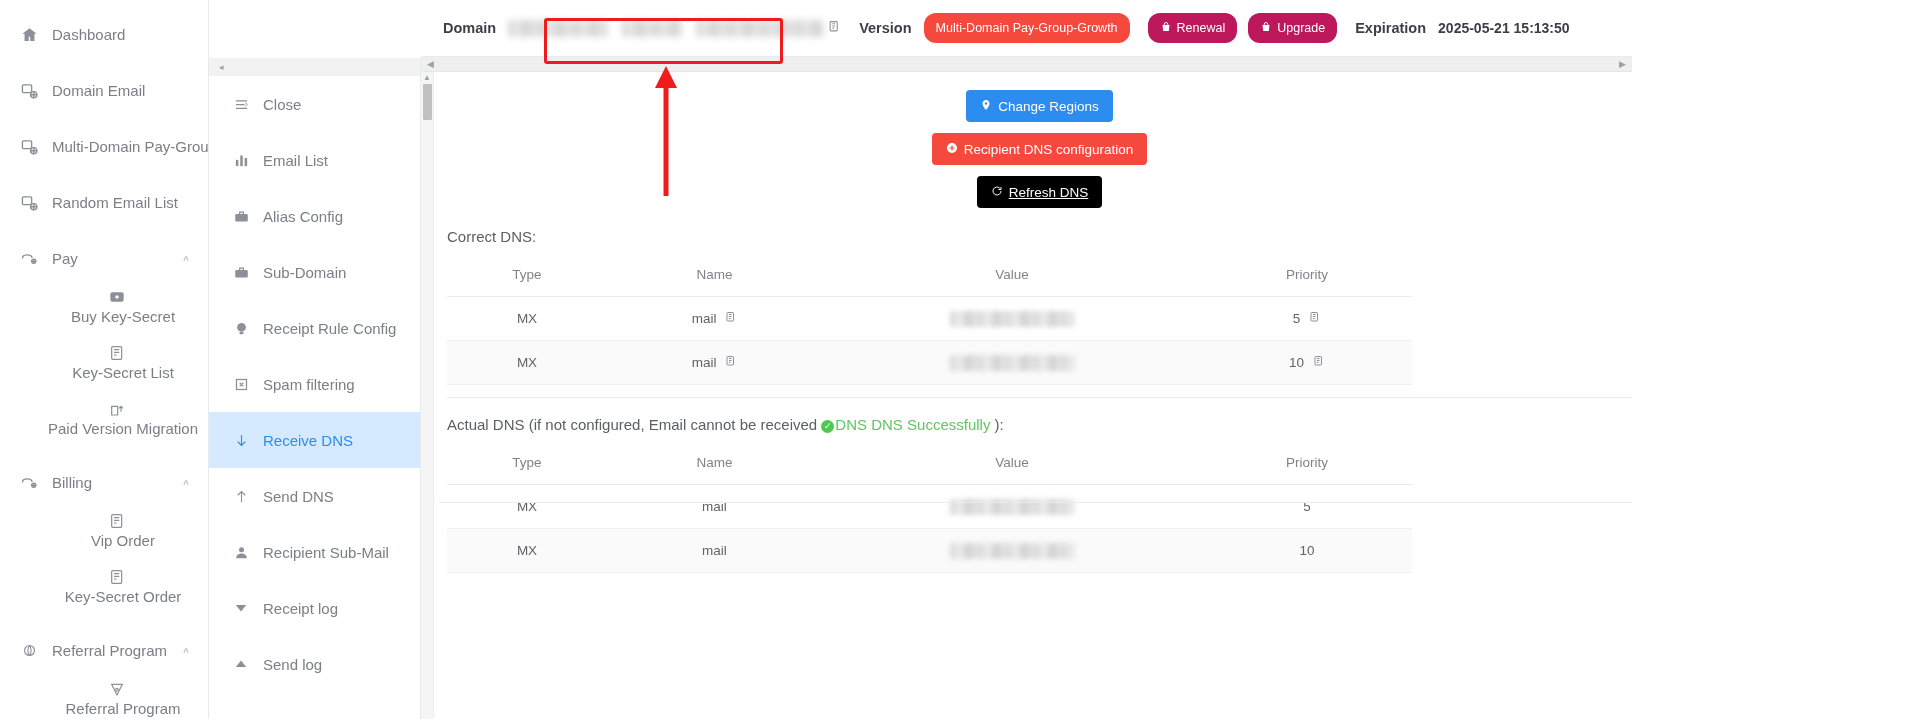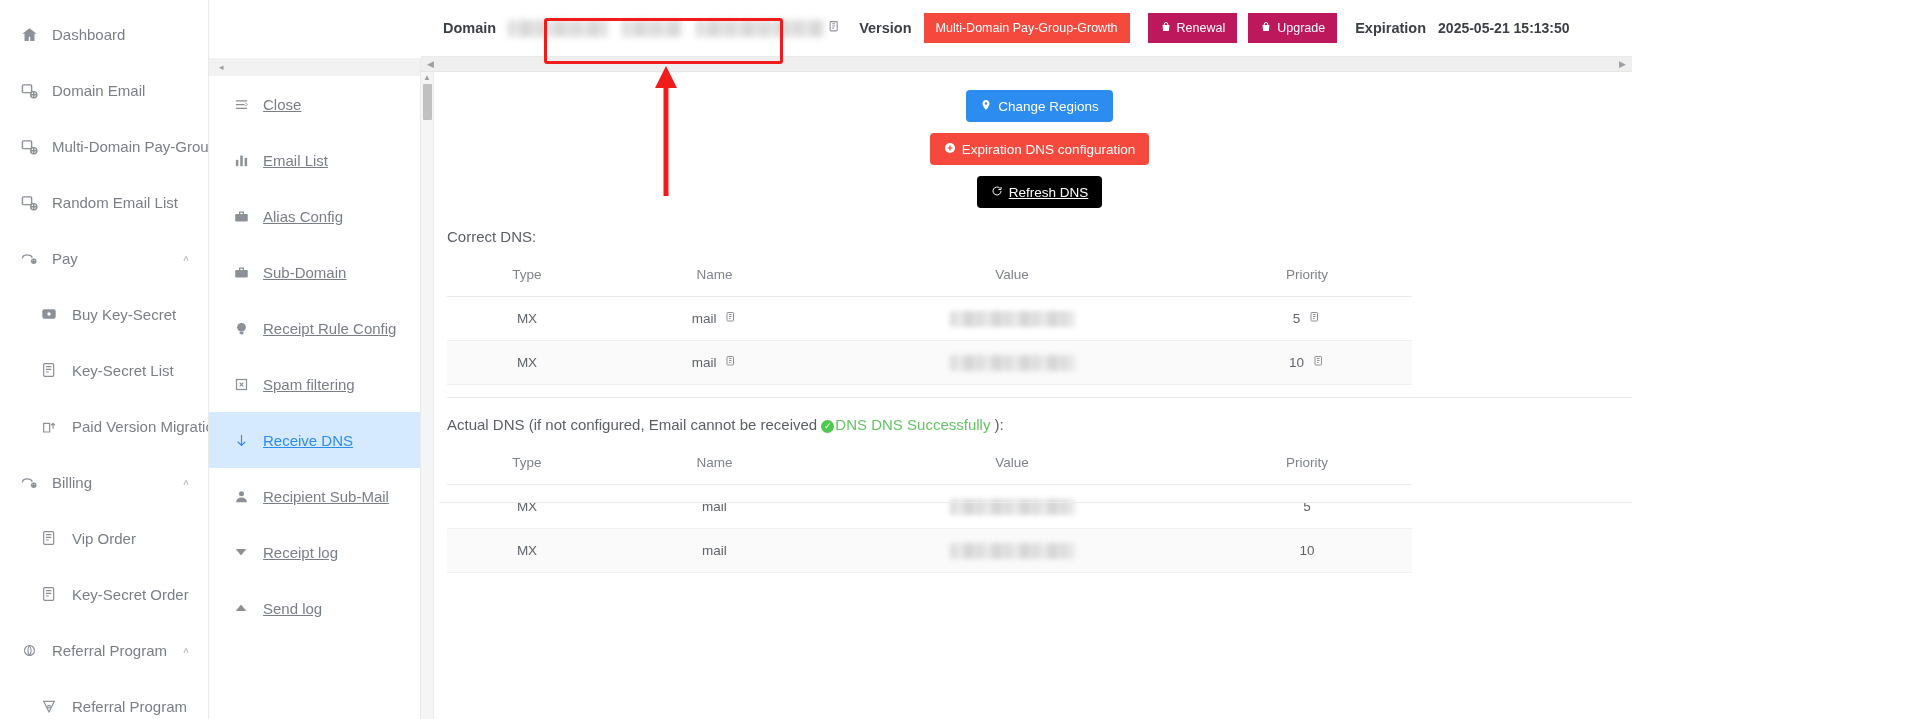--- a/index.html
+++ b/index.html
@@ -37,21 +37,21 @@
     cursor: pointer;
   }
   .nav-item .nav-ico {
     width: 22px; height: 22px;
     margin-right: 12px;
     display: inline-flex; align-items: center; justify-content: center;
     color: #8b9099;
     flex: 0 0 auto;
   }
   .nav-item .nav-label { flex: 1 1 auto; overflow: hidden; }
-  .nav-item.child { padding-left: 38px; font-size: 15px; }
+  .nav-item.child { padding-left: 38px; font-size: 15px; flex-direction: column; }
   .nav-item .caret {
     margin-right: 18px;
     font-size: 11px;
     color: #b9bec6;
     transform: scaleY(0.75);
   }
   .nav-item.group .nav-label { flex: 0 0 auto; }
   .nav-item.group { justify-content: flex-start; }
   .nav-item.group .spacer { flex: 1 1 auto; }
 
@@ -77,21 +77,20 @@
   }
   .sub-item {
     display: flex;
     align-items: center;
     height: 56px;
     padding-left: 22px;
     font-size: 15px;
     color: #7a7f87;
     white-space: nowrap;
     cursor: pointer;
-    text-decoration: underline;
   }
   .sub-item .sub-ico {
     width: 20px; height: 20px;
     margin-right: 12px;
     display: inline-flex; align-items: center; justify-content: center;
     color: #8b9099;
     flex: 0 0 auto;
   }
   .sub-item.active { background: #d6eaff; color: #2d8cf0; }
   .sub-item.active .sub-ico { color: #2d8cf0; }
@@ -128,21 +127,21 @@
     filter: blur(3px);
     opacity: .92;
     vertical-align: middle;
   }
   .blur.b1 { width: 100px; }
   .blur.b2 { width: 60px; margin-left: 14px; }
   .blur.b3 { width: 128px; margin-left: 14px; }
   .copy-ico { color: #8d9299; font-size: 13px; margin-left: 4px; cursor: pointer; }
   .pill {
     display: inline-flex; align-items: center; gap: 5px;
-    border-radius: 0;
+    border-radius: 12px;
     color: #fff;
     font-size: 12.5px;
     padding: 0 12px;
     height: 30px;
     cursor: pointer;
     border: none;
     font-family: inherit;
     white-space: nowrap;
   }
   .pill.red { background: #f5493d; }
@@ -451,20 +450,28 @@
 
     <div class="sub-item active">
       <span class="sub-ico">
         <svg width="15" height="15" viewBox="0 0 24 24" fill="none" stroke="currentColor" stroke-width="1.8">
             <path d="M12 3v17M6 14l6 6 6-6"></path>
           </svg>
       </span>
       <span>Receive DNS</span>
     </div>
 
+    <div class="sub-item">
+      <span class="sub-ico">
+        <svg width="15" height="15" viewBox="0 0 24 24" fill="none" stroke="currentColor" stroke-width="1.8">
+            <path d="M12 21V4M6 10l6-6 6 6"></path>
+          </svg>
+      </span>
+      <span>Send DNS</span>
+    </div>
 
     <div class="sub-item">
       <span class="sub-ico">
         <svg width="15" height="15" viewBox="0 0 24 24" fill="currentColor">
             <circle cx="12" cy="7.5" r="4"></circle>
             <path d="M3.5 21c0-5 4-7.5 8.5-7.5S20.5 16 20.5 21z"></path>
           </svg>
       </span>
       <span>Recipient Sub-Mail</span>
     </div>
@@ -550,21 +557,21 @@
           </span>
           <span>Change Regions</span>
         </button>
         <button class="btn red">
           <span>
             <svg width="12" height="12" viewBox="0 0 24 24" fill="currentColor">
                 <circle cx="12" cy="12" r="10"></circle>
                 <path d="M12 7v10M7 12h10" stroke="#f5493d" stroke-width="2.4"></path>
               </svg>
           </span>
-          <span>Expiration DNS configuration</span>
+          <span>Recipient DNS configuration</span>
         </button>
         <button class="btn green">
           <span>
             <svg width="12" height="12" viewBox="0 0 24 24" fill="none" stroke="currentColor" stroke-width="2">
                 <path d="M20 12a8 8 0 11-2.4-5.7"></path>
                 <path d="M20 4v5h-5"></path>
               </svg>
           </span>
           <span>Refresh DNS</span>
         </button>

